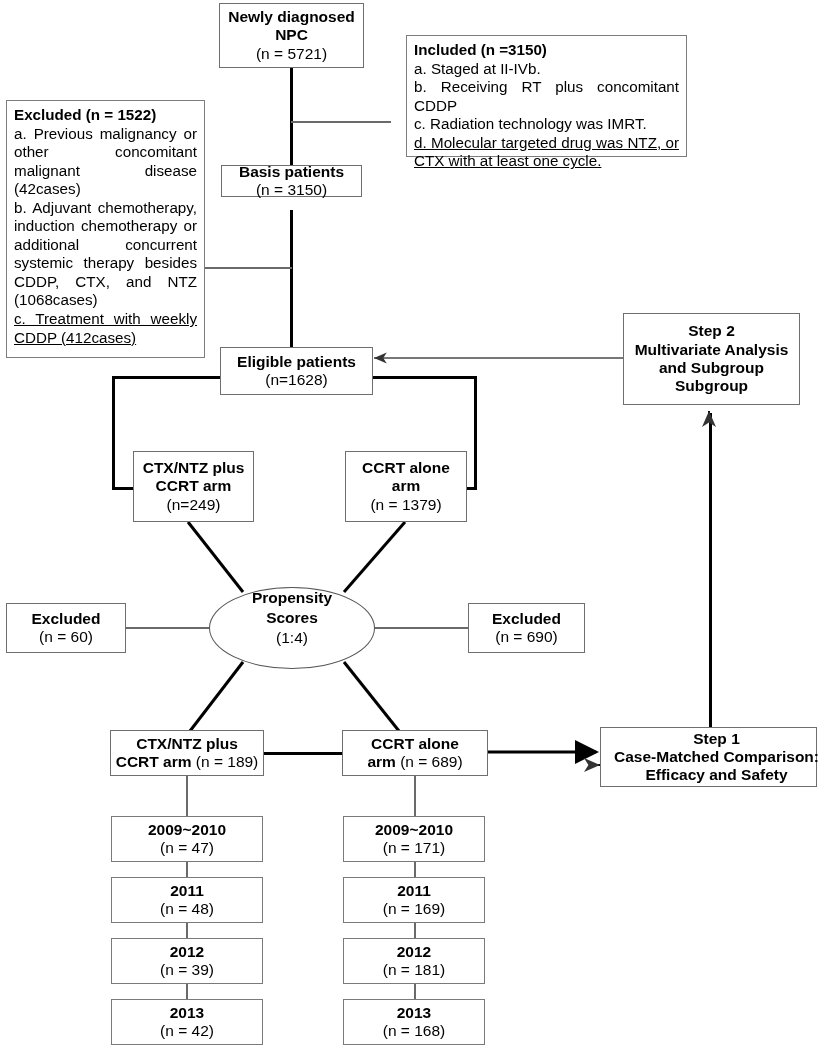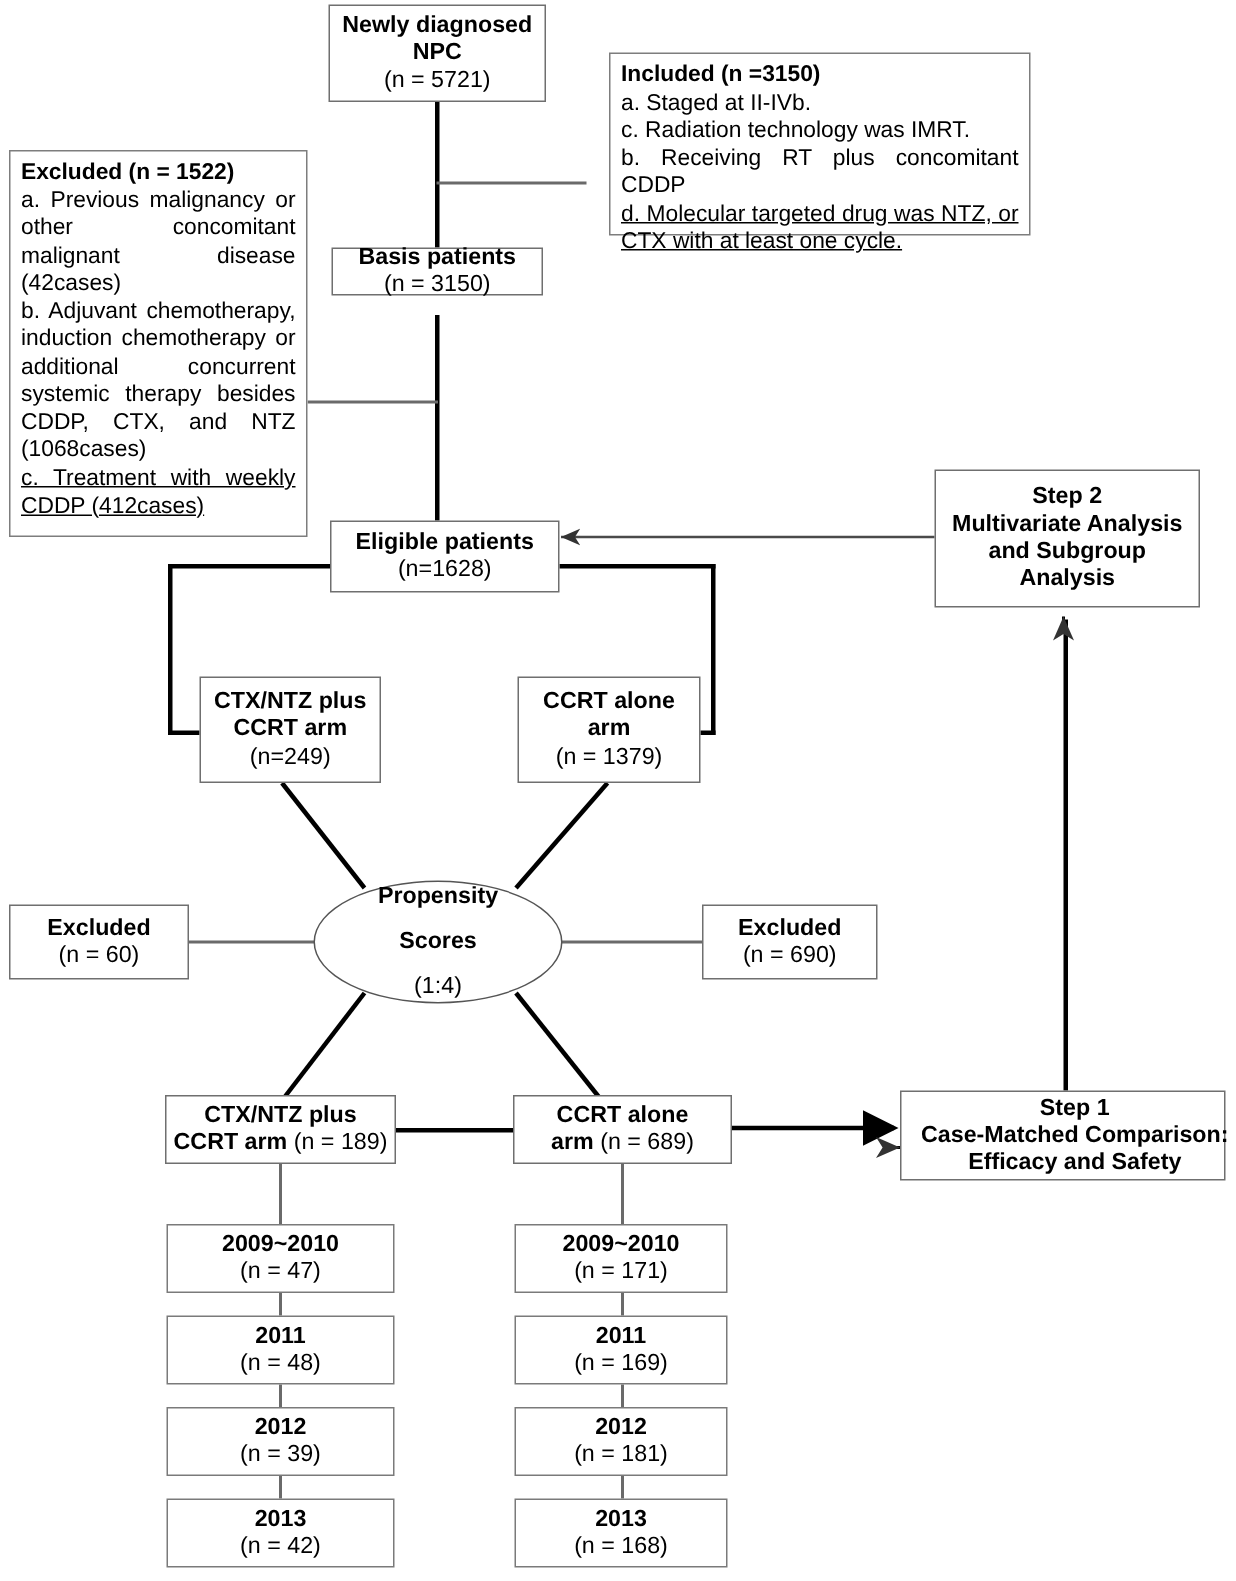--- a/index.html
+++ b/index.html
@@ -65,21 +65,21 @@
   
   .ellipse {
     position: absolute;
     box-sizing: border-box;
     border: 1.6px solid #555;
     border-radius: 50%;
     background: #ffffff;
     display: flex;
     flex-direction: column;
     align-items: center;
-    justify-content: space-between;
+    justify-content: flex-start;
     text-align: center;
     z-index: 6;
   }
   .ellipse .el-l { font-size: 15.5px; font-weight: bold; line-height: 1.3; }
   .ellipse .el-s { font-size: 15.5px; font-weight: normal; line-height: 1.3; }
 
   
   .conn {
     position: absolute;
     background: #000000;
@@ -164,22 +164,22 @@
 
   <div class="box" style="left:219px; top:3px; width:145px; height:65px;">
     <div class="line1">Newly diagnosed</div>
     <div class="line1">NPC</div>
     <div class="line2">(n = 5721)</div>
   </div>
 
   <div class="panel" style="left:406px; top:35px; width:281px; height:122px;">
     <div class="hd">Included (n =3150)</div>
     <div class="it">a. Staged at II-IVb.</div>
+    <div class="it">b. Receiving RT plus concomitant CDDP</div>
     <div class="it">c. Radiation technology was  IMRT.</div>
-    <div class="it">b. Receiving RT plus concomitant CDDP</div>
     <div class="it">d. Molecular targeted drug was NTZ, or CTX with at least one cycle.</div>
   </div>
 
   <div class="panel" style="left:6px; top:100px; width:199px; height:258px;">
     <div class="hd">Excluded (n = 1522)</div>
     <div class="it">a. Previous malignancy or other concomitant malignant disease (42cases)</div>
     <div class="it">b. Adjuvant chemotherapy, induction chemotherapy or additional concurrent systemic therapy besides CDDP, CTX, and NTZ (1068cases)</div>
     <div class="it">c. Treatment with weekly CDDP (412cases)</div>
   </div>
 
@@ -190,21 +190,21 @@
 
   <div class="box" style="left:220px; top:347px; width:153px; height:48px;justify-content:center;">
     <div class="line1">Eligible patients</div>
     <div class="line2">(n=1628)</div>
   </div>
 
   <div class="box" style="left:623px; top:313px; width:177px; height:92px;">
     <div class="line1">Step 2</div>
     <div class="line1">Multivariate Analysis</div>
     <div class="line1">and  Subgroup</div>
-    <div class="line1">Analysis</div>
+    <div class="line1">Subgroup</div>
   </div>
 
   <div class="box" style="left:133px; top:451px; width:121px; height:71px;">
     <div class="line1">CTX/NTZ plus</div>
     <div class="line1">CCRT arm</div>
     <div class="line2">(n=249)</div>
   </div>
 
   <div class="box" style="left:345px; top:451px; width:122px; height:71px;">
     <div class="line1">CCRT alone</div>

